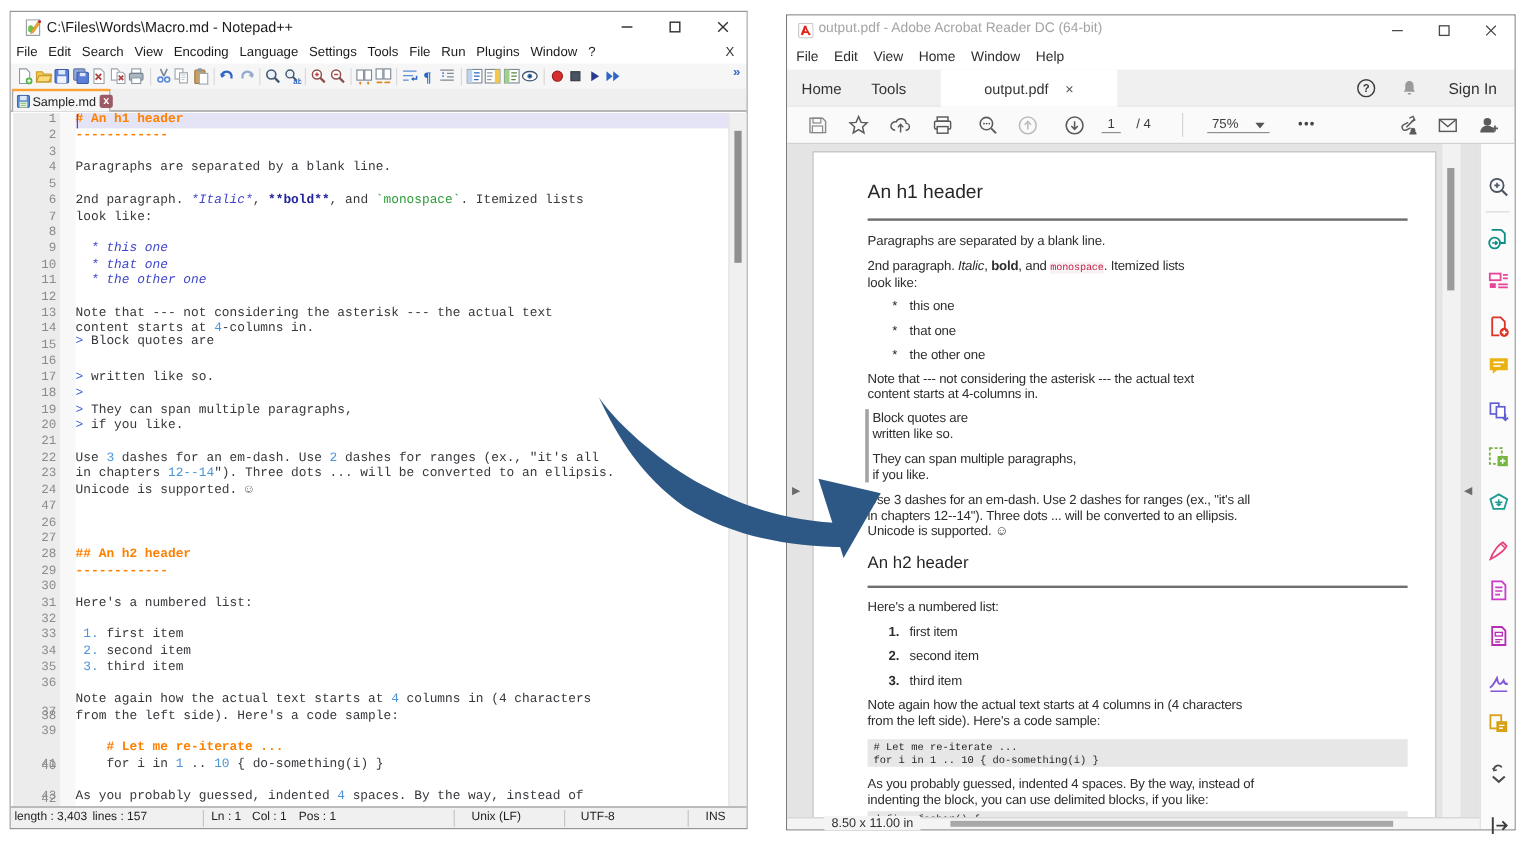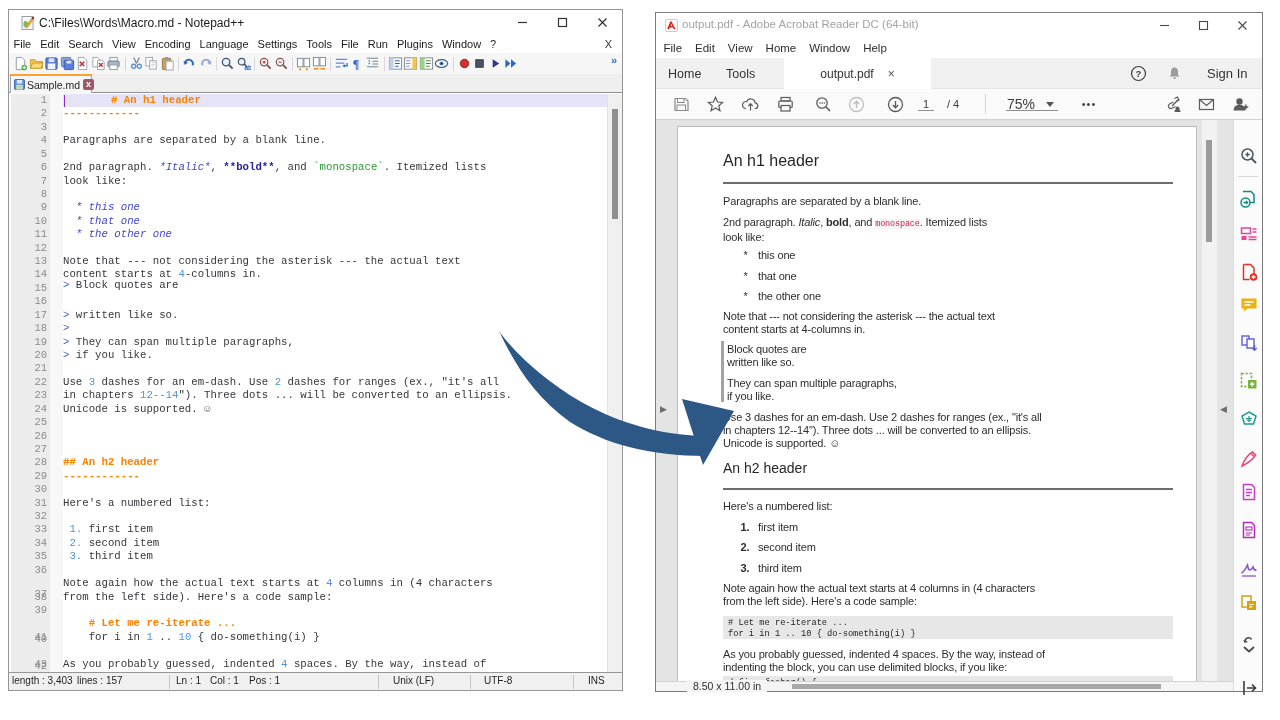--- a/index.html
+++ b/index.html
@@ -25,21 +25,21 @@
   #npp .tab { position:absolute; left:1px; top:0; width:82px; height:19px; background:#f6f6f6; border:1px solid #a8a8a8; border-bottom:none; border-top:2.5px solid #ffa030; display:flex; align-items:center; padding-left:3px; }
   #npp .tab-label { font-size:10.5px; color:#222; margin-left:2px; white-space:nowrap; }
   #npp .tab-close { margin-left:3px; flex:0 0 auto; width:11px; height:11px; background:#9c5a66; border-radius:2px; color:#fff; font-size:9px; font-weight:bold; display:flex; align-items:center; justify-content:center; line-height:1; }
 
   #npp .editor { left:0; top:84px; width:613px; height:578px; background:#fff; overflow:hidden; }
   #npp .gutter { left:2px; top:0; width:39px; height:578px; background:#ececec; }
   #npp .marginstrip { left:41px; top:0; width:13px; height:578px; background:#f8f8f8; }
   #npp .gut-num { position:absolute; right:3px; font-family:"Liberation Mono", monospace; font-size:10.5px; color:#8b8b8b; line-height:13.42px; }
   #npp .textarea { left:54px; top:0; width:544px; height:578px; }
   #npp .ed-line { position:absolute; left:0; width:100%; height:13.42px; font-family:"Liberation Mono", monospace; font-size:10.7px; line-height:13.42px; white-space:pre; color:#37373c; }
-  #npp .ed-line.current { background:#e4e4f6;padding-left:48px; }
+  #npp .ed-line.current { background:#e4e4f6; }
   #npp .caret { left:54.5px; top:1px; width:1.6px; height:12px; background:#8a2bd0; }
   .sd { color:#37373c; }
   .sh { color:#ff8000; font-weight:bold; }
   .si { color:#3f45c8; font-style:italic; }
   .sb { color:#24249a; font-weight:bold; }
   .sg { color:#2e9a38; }
   .sn { color:#4d94d8; }
   .sq { color:#4161d2; }
   #npp .vscroll { left:598px; top:0; width:15px; height:578px; background:#f0f0f0; border-left:1px solid #e2e2e2; }
   #npp .vthumb { left:603px; top:15px; width:5.5px; height:110px; background:#8f8f8f; }
@@ -59,21 +59,21 @@
   #acro .apptab { position:absolute; top:0; height:31px; display:flex; align-items:center; font-size:12.5px; color:#333; }
   #acro .tab-home { left:12px; }
   #acro .tab-tools { left:70px; }
   #acro .doctab { position:absolute; left:128px; top:0; width:147px; height:31px; background:#fff; display:flex; align-items:center; justify-content:center; font-size:12px; color:#333; }
   #acro .doctab-close { margin-left:14px; font-size:12px; color:#555; }
   #acro .tb-right { position:absolute; top:0; height:31px; display:flex; align-items:center; }
   #acro .signin { left:551px; width:50px; font-size:13px; color:#323232; }
   #acro .toolbar { left:0; top:76px; width:100%; height:31px; background:#fafafa; border-bottom:1px solid #d2d2d2; }
   #acro .atb { position:absolute; top:0; height:30px; display:flex; align-items:center; justify-content:center; }
   #acro .pg-text { font-size:11px; color:#3c3c3c; white-space:pre; }
-  #acro .zoom-text { font-size:14px; color:#3c3c3c; }
+  #acro .zoom-text { font-size:11px; color:#3c3c3c; }
   #acro .underline { position:absolute; height:1px; background:#8f8f8f; }
   #acro .tb-div { position:absolute; width:1px; height:20px; top:5px; background:#d5d5d5; }
 
   #acro .main { left:0; top:107px; width:606px; height:571px; background:#e4e4e4; overflow:hidden; }
   #acro .page { position:absolute; left:21px; top:6px; width:520px; height:560px; background:#fff; border:1px solid #bcbcbc; overflow:hidden; }
   #acro .vsb-track { position:absolute; left:546px; top:0; width:15px; height:561px; background:#f2f2f2; }
   #acro .vsb-thumb { position:absolute; left:550px; top:20px; width:6px; height:102px; background:#9b9b9b; }
   #acro .footer { left:0; top:668px; width:577px; height:10px; background:#f4f4f4; border-top:1px solid #d2d2d2; }
   #acro .page-size { position:absolute; left:31px; top:667px; font-size:10.5px; color:#2f2f2f; background:#f4f4f4; padding:0 6px; height:12px; line-height:12px; }
   #acro .hsb-thumb { position:absolute; left:136px; top:671px; width:369px; height:5px; background:#a8a8a8; }
@@ -382,21 +382,21 @@
           <div class="gut-num" style="top: 187.88px;">15</div>
           <div class="gut-num" style="top: 201.3px;">16</div>
           <div class="gut-num" style="top: 214.72px;">17</div>
           <div class="gut-num" style="top: 228.14px;">18</div>
           <div class="gut-num" style="top: 241.56px;">19</div>
           <div class="gut-num" style="top: 254.98px;">20</div>
           <div class="gut-num" style="top: 268.4px;">21</div>
           <div class="gut-num" style="top: 281.82px;">22</div>
           <div class="gut-num" style="top: 295.24px;">23</div>
           <div class="gut-num" style="top: 308.66px;">24</div>
-          <div class="gut-num" style="top: 322.08px;">25</div>
+          <div class="gut-num" style="top: 322.08px;">47</div>
           <div class="gut-num" style="top: 335.5px;">26</div>
           <div class="gut-num" style="top: 348.92px;">27</div>
           <div class="gut-num" style="top: 362.34px;">28</div>
           <div class="gut-num" style="top: 375.76px;">29</div>
           <div class="gut-num" style="top: 389.18px;">30</div>
           <div class="gut-num" style="top: 402.6px;">31</div>
           <div class="gut-num" style="top: 416.02px;">32</div>
           <div class="gut-num" style="top: 429.44px;">33</div>
           <div class="gut-num" style="top: 442.86px;">34</div>
           <div class="gut-num" style="top: 456.28px;">35</div>

